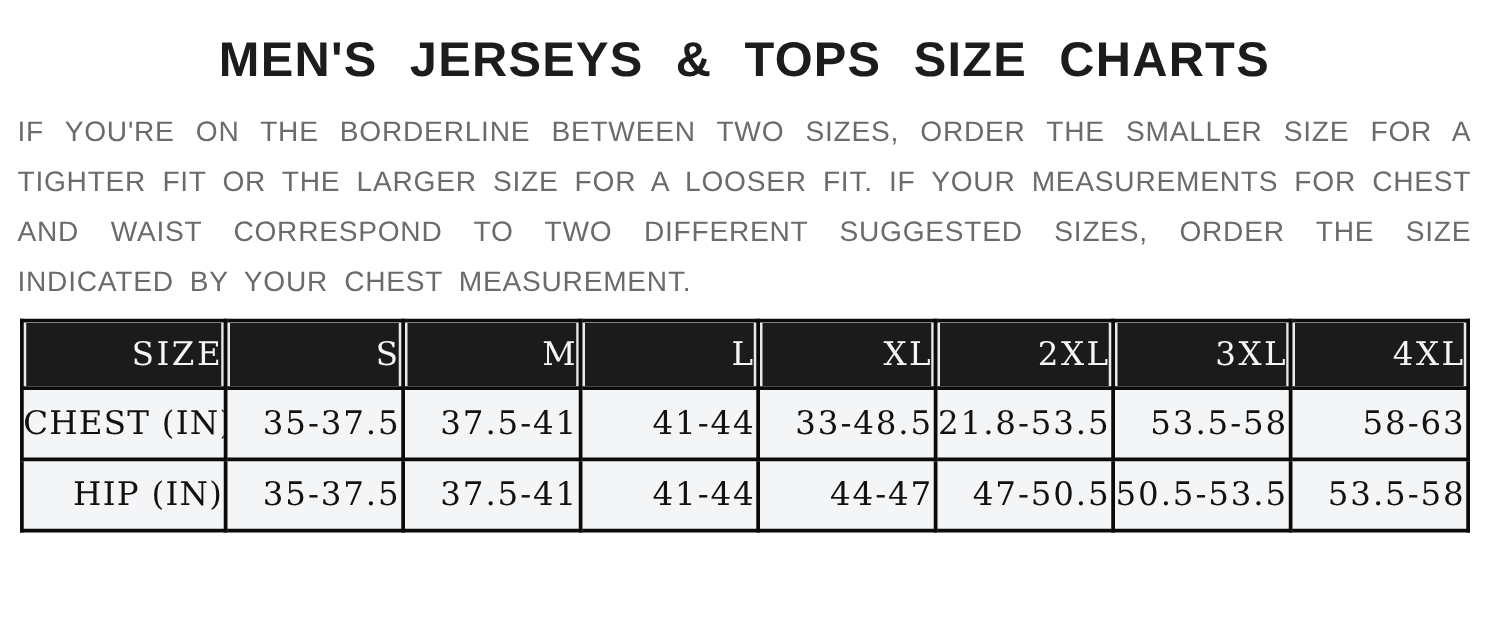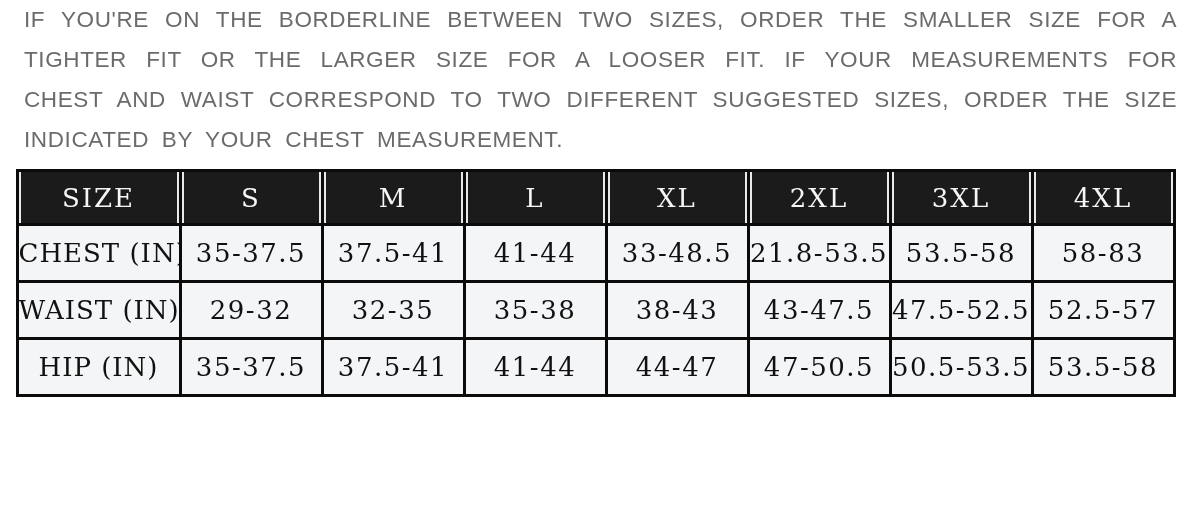--- a/index.html
+++ b/index.html
@@ -17,37 +17,37 @@
     margin: 26px 10px 14px 10px;
     text-align: center;
     font-size: 39px;
     font-weight: bold;
     color: #1c1c1c;
     letter-spacing: 1px;
     word-spacing: 14px;
     line-height: 46px;
   }
   .intro-paragraph {
-    margin: 0 14px 9px 24px;
+    margin: 0 14px 9px 14px;
     font-size: 22.5px;
     line-height: 40px;
     color: #6b6b6b;
     text-align: justify;
     letter-spacing: 0.6px;
     word-spacing: 6px;
   }
   table.size-table {
     border-collapse: collapse;
     table-layout: fixed;
     margin: 0 auto;
     width: 1160px;
     font-family: "DejaVu Serif", serif;
     font-size: 26px;
     color: #111111;
-    text-align: center;
+    text-align: right;
   }
   table.size-table th,
   table.size-table td {
     border: 3px solid #0b0b0b;
     padding: 0;
     overflow: hidden;
     white-space: nowrap;
   }
   table.size-table th {
     background: #1b1b1b;
@@ -66,20 +66,21 @@
   table.size-table td.row-label {
     letter-spacing: 1px;
   }
   col.label-col { width: 163px; }
   col.size-col  { width: 142px; }
 </style>
 </head>
 <body>
 
 <div class="page">
+  <h1 class="page-title">MEN'S JERSEYS &amp; TOPS SIZE CHARTS</h1>
 
   <p class="intro-paragraph">IF YOU'RE ON THE BORDERLINE BETWEEN TWO SIZES, ORDER THE SMALLER SIZE FOR A TIGHTER FIT OR THE LARGER SIZE FOR A LOOSER FIT. IF YOUR MEASUREMENTS FOR CHEST AND WAIST CORRESPOND TO TWO DIFFERENT SUGGESTED SIZES, ORDER THE SIZE INDICATED BY YOUR CHEST MEASUREMENT.</p>
 
   <table class="size-table">
     <colgroup>
       <col class="label-col">
       <col class="size-col">
         <col class="size-col">
         <col class="size-col">
       <col class="size-col">
@@ -101,31 +102,21 @@
     </thead>
     <tbody id="body-rows">
         <tr>
           <td class="row-label">CHEST (IN)</td>
           <td>35-37.5</td>
           <td>37.5-41</td>
           <td>41-44</td>
           <td>33-48.5</td>
           <td>21.8-53.5</td>
           <td>53.5-58</td>
-          <td>58-83</td>
-        </tr>
-        <tr>
-          <td class="row-label">WAIST (IN)</td>
-          <td>29-32</td>
-          <td>32-35</td>
-          <td>35-38</td>
-          <td>38-43</td>
-          <td>43-47.5</td>
-          <td>47.5-52.5</td>
-          <td>52.5-57</td>
+          <td>58-63</td>
         </tr>
         <tr>
           <td class="row-label">HIP (IN)</td>
           <td>35-37.5</td>
           <td>37.5-41</td>
           <td>41-44</td>
           <td>44-47</td>
           <td>47-50.5</td>
           <td>50.5-53.5</td>
           <td>53.5-58</td>

